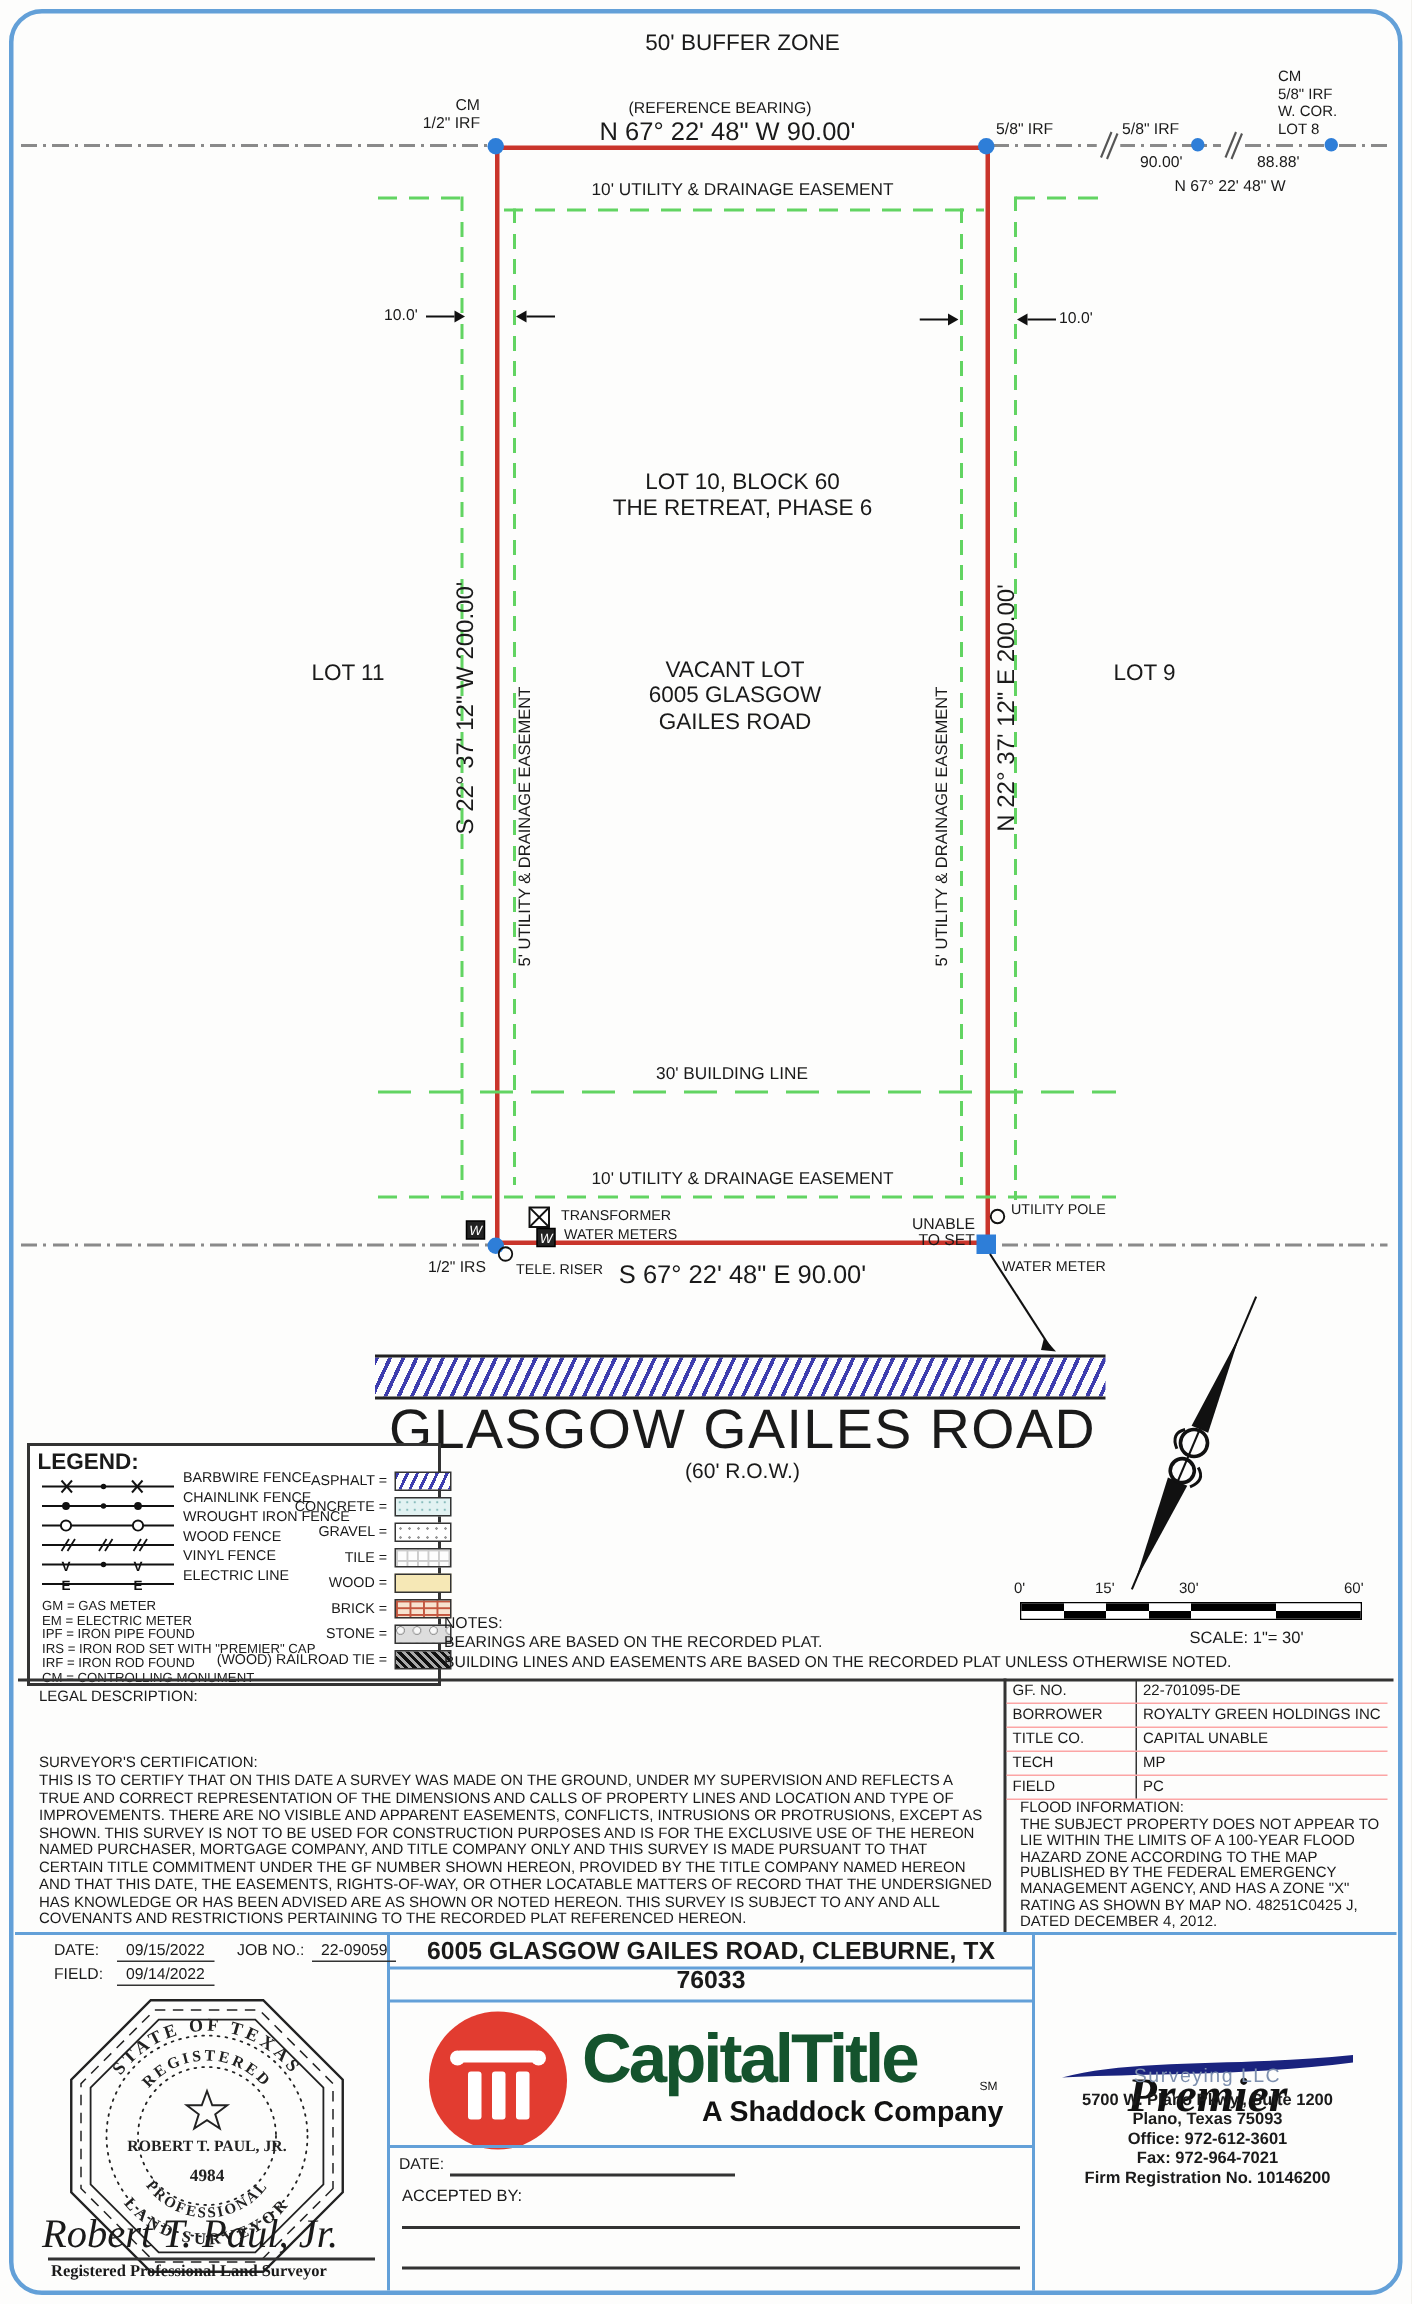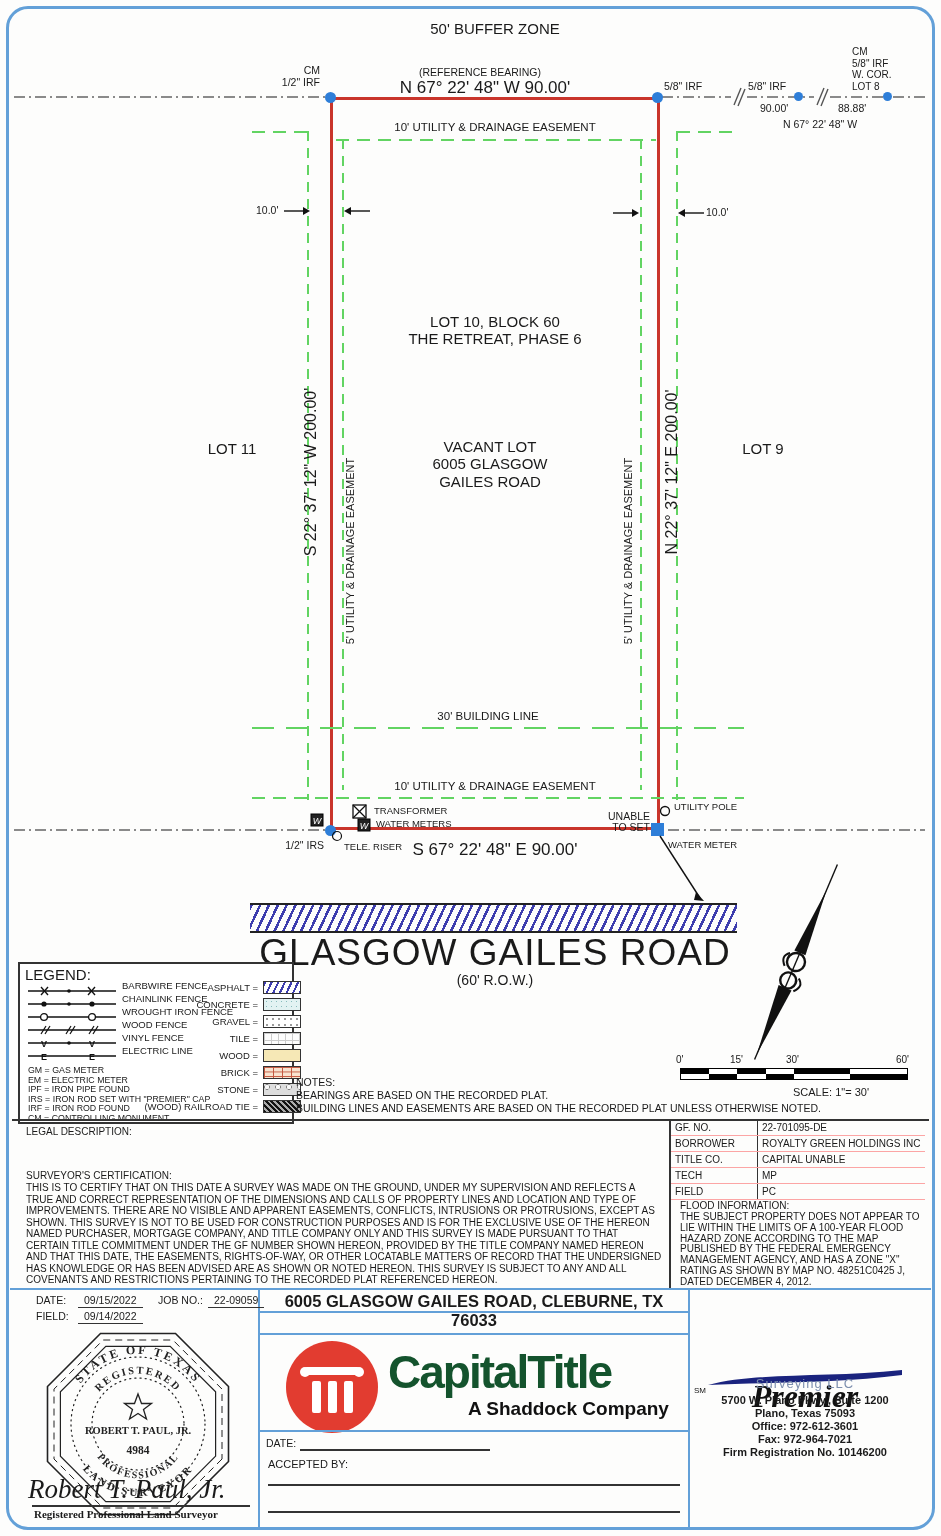--- a/index.html
+++ b/index.html
@@ -175,21 +175,21 @@
       <polygon points="58,28 52,96 64,96" fill="#111"></polygon>
       <polygon points="51,134 65,134 58,206" fill="#111"></polygon>
       <circle cx="58" cy="106" r="9" fill="none" stroke="#111" stroke-width="2.4"></circle>
       <circle cx="58" cy="126" r="8" fill="none" stroke="#111" stroke-width="2.4"></circle>
       <path d="M49,100 q-8,6 0,14" fill="none" stroke="#111" stroke-width="2"></path>
       <path d="M67,120 q8,6 0,14" fill="none" stroke="#111" stroke-width="2"></path>
     </g>
   </svg>
 
   <div class="legend-box">
-    <div class="lbl" style="left:5px;top:2px;font-size:15px;font-weight:normal;">LEGEND:</div>
+    <div class="lbl" style="left:5px;top:2px;font-size:15px;font-weight:bold;">LEGEND:</div>
 
     <svg class="abs" style="left:8px;top:21px;" width="88" height="12">
       <line x1="0" y1="6" x2="88" y2="6" stroke="#111" stroke-width="1.3"></line>
       <line x1="13" y1="2" x2="20" y2="10" stroke="#111" stroke-width="1.3"></line>
         <line x1="20" y1="2" x2="13" y2="10" stroke="#111" stroke-width="1.3"></line>
       <circle cx="41" cy="6" r="1.8" fill="#111"></circle>
       <line x1="60" y1="2" x2="67" y2="10" stroke="#111" stroke-width="1.3"></line>
         <line x1="67" y1="2" x2="60" y2="10" stroke="#111" stroke-width="1.3"></line>
     </svg>
     <div class="lbl" style="left:102px;top:17px;font-size:9.5px;">BARBWIRE FENCE</div>
@@ -349,21 +349,21 @@
     <svg width="92" height="92">
       <circle cx="19" cy="31" r="5" fill="#fff"></circle>
         <circle cx="73" cy="31" r="5" fill="#fff"></circle>
       <rect x="19" y="26" width="54" height="8" rx="2" fill="#fff"></rect>
       <rect x="26" y="40" width="9" height="32" rx="2" fill="#fff"></rect>
       <rect x="42" y="40" width="9" height="32" rx="2" fill="#fff"></rect>
       <rect x="58" y="40" width="9" height="32" rx="2" fill="#fff"></rect>
     </svg>
   </div>
   <div class="lbl" style="left:388px;top:1346px;font-size:46px;font-weight:bold;letter-spacing:-2px;color:#14532d;white-space:nowrap;">CapitalTitle</div>
-  <div class="lbl" style="left:665px;top:1386px;font-size:8px;color:#111;padding-left:29px;">SM</div>
+  <div class="lbl" style="left:624px;top:1386px;font-size:8px;color:#111;padding-left:29px;">SM</div>
   <div class="lbl" style="left:468px;top:1398px;font-size:19px;font-weight:bold;color:#111;">A Shaddock Company</div>
   <div class="blueline" style="left:260px;top:1430px;width:428px;height:2px;"></div>
 
   <div class="lbl" style="left:266px;top:1437px;font-size:10.5px;">DATE:</div>
   <div class="thinline" style="left:300px;top:1449px;width:190px;height:1.5px;"></div>
   <div class="lbl" style="left:268px;top:1458px;font-size:11px;">ACCEPTED BY:</div>
   <div class="thinline" style="left:268px;top:1484px;width:412px;height:1.5px;"></div>
   <div class="thinline" style="left:268px;top:1511px;width:412px;height:1.5px;"></div>
 
   <div class="lbl c seriffed" style="left:700px;top:1334px;width:210px;font-size:32px;font-style:italic;font-weight:bold;color:#111;margin-top:44px;">Premier</div>

